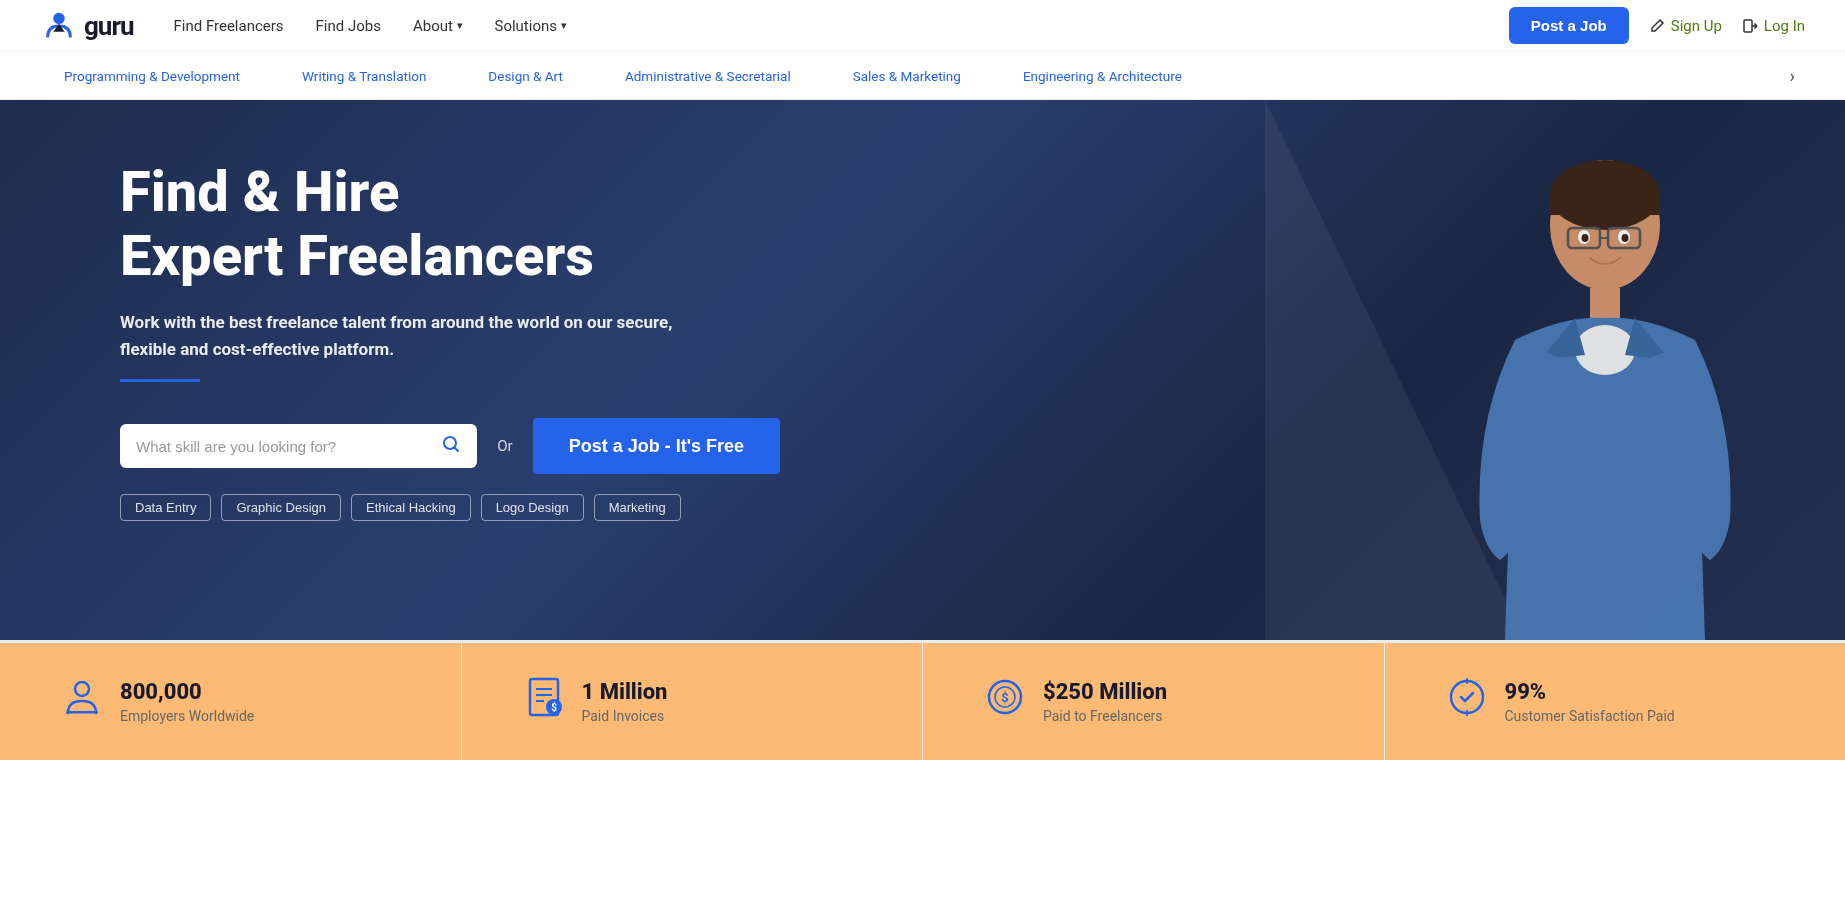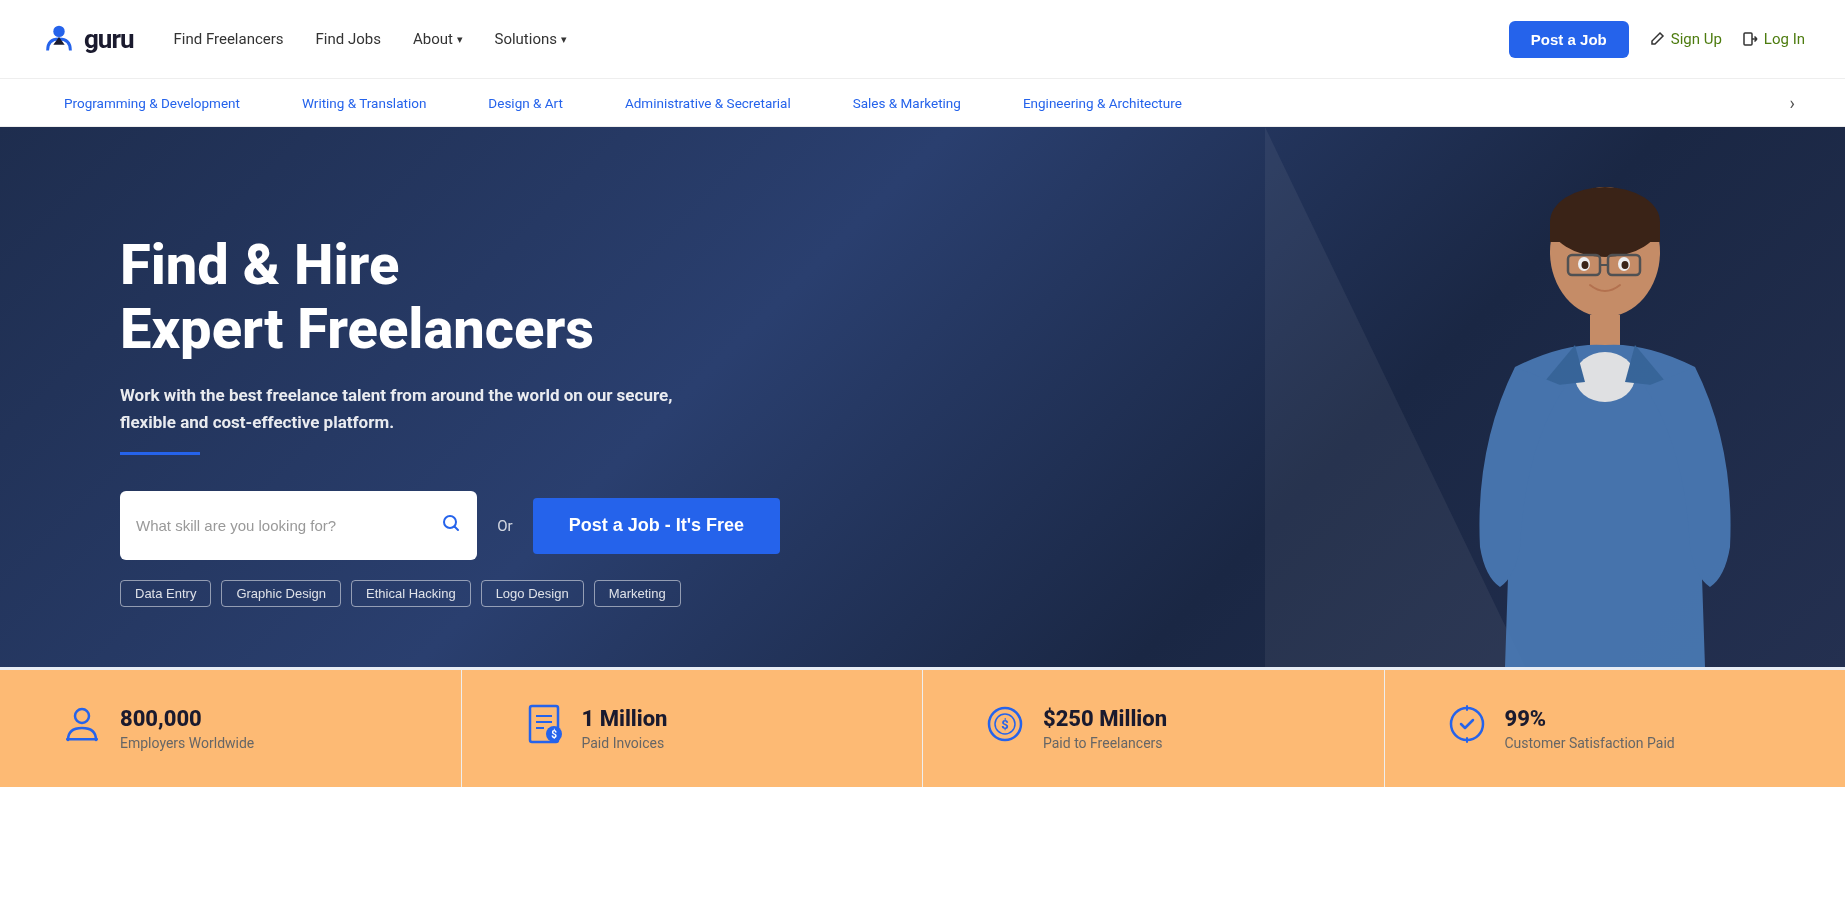--- a/index.html
+++ b/index.html
@@ -3,21 +3,21 @@
   <meta charset="utf-8">
   <style>
     * { margin: 0; padding: 0; box-sizing: border-box; }
     body { font-family: -apple-system, BlinkMacSystemFont, 'Segoe UI', Roboto, sans-serif; overflow-x: hidden; }
 
     
     .header {
       display: flex;
       align-items: center;
       padding: 0 40px;
-      height: 79px;
+      height: 52px;
       background: #fff;
       border-bottom: 1px solid #eee;
       position: relative;
       z-index: 10;
     }
     .logo {
       display: flex;
       align-items: center;
       gap: 6px;
       text-decoration: none;
@@ -104,21 +104,21 @@
       cursor: pointer;
       padding: 0 10px;
     }
 
     
     .hero {
       position: relative;
       background: linear-gradient(135deg, #1e2d4e 0%, #2a3f6f 40%, #1a2744 70%, #243050 100%);
       min-height: 540px;
       display: flex;
-      align-items: flex-end;
+      align-items: flex-start;
       overflow: hidden;
     }
     .hero-diagonal {
       position: absolute;
       top: 0; right: 0; bottom: 0; left: 0;
       overflow: hidden;
     }
     .hero-diagonal::before {
       content: '';
       position: absolute;
@@ -163,21 +163,21 @@
       gap: 20px;
       margin-bottom: 20px;
     }
     .search-box {
       display: flex;
       align-items: center;
       background: #fff;
       border-radius: 6px;
       padding: 0 16px;
       width: 420px;
-      height: 69px;
+      height: 44px;
       gap: 10px;
     }
     .search-input {
       flex: 1;
       border: none;
       outline: none;
       font-size: 15px;
       color: #333;
     }
     .search-input::placeholder { color: #999; }

